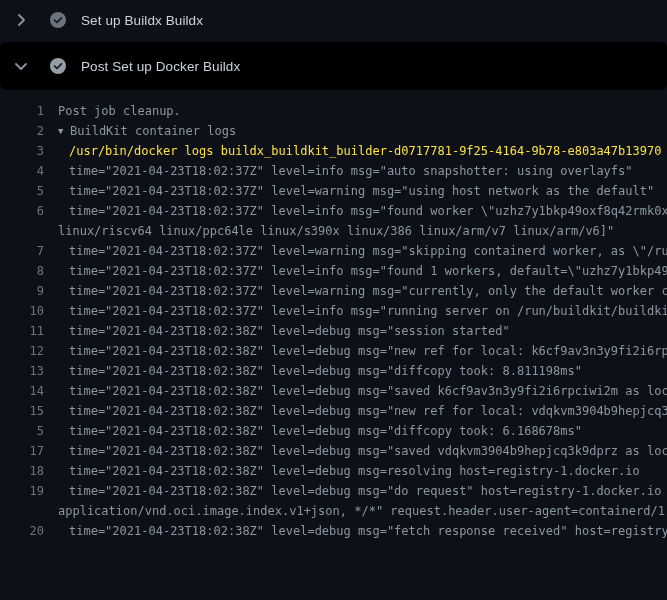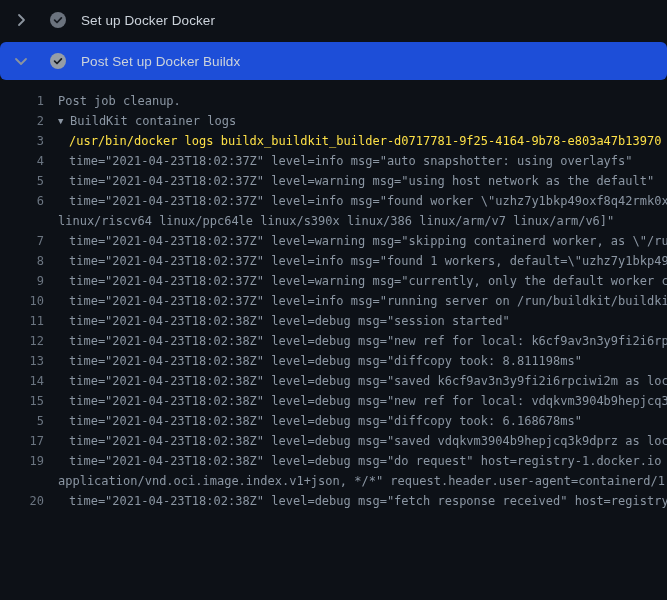--- a/index.html
+++ b/index.html
@@ -9,22 +9,22 @@
     font-family:"Liberation Sans", sans-serif;
     position:relative;
   }
   
   .steps{width:667px;}
   .step-row{
     height:40px;display:flex;align-items:center;
     padding-left:13px;box-sizing:border-box;cursor:pointer;
   }
   .step-row.expanded{
-    height:38px;margin-top:2px;
-    background:#1d4ed8;border-radius:6px;
+    height:48px;margin-top:2px;
+    background:#000000;border-radius:6px;
   }
   .chev{width:16px;height:16px;display:flex;align-items:center;justify-content:center;flex:none;}
   .chev svg{display:block;}
   .check-wrap{margin-left:21px;flex:none;width:16px;height:16px;}
   .step-label{
     margin-left:15px;
     font-size:13.5px;color:#ccd3db;letter-spacing:.1px;
   }
   
   .log{
@@ -54,21 +54,21 @@
     <div class="step-row">
       <span class="chev">
         <svg width="16" height="16" viewBox="0 0 16 16" fill="none">
           <path d="M6 3 L11 8 L6 13" stroke="#8b949e" stroke-width="1.8" stroke-linecap="round" stroke-linejoin="round"></path>
         </svg>
       </span>
       <span class="check-wrap"><svg width="16" height="16" viewBox="0 0 16 16">
           <circle cx="8" cy="8" r="8" fill="#6b737e"></circle>
           <path d="M4.6 8.2 L7 10.5 L11.4 5.8" stroke="#161b22" stroke-width="1.7" fill="none" stroke-linecap="round" stroke-linejoin="round"></path>
         </svg></span>
-      <span class="step-label">Set up Docker Docker</span>
+      <span class="step-label">Set up Buildx Buildx</span>
     </div>
     <div class="step-row expanded">
       <span class="chev">
         <svg width="16" height="16" viewBox="0 0 16 16" fill="none">
           <path d="M3 6 L8 11 L13 6" stroke="#8b949e" stroke-width="1.8" stroke-linecap="round" stroke-linejoin="round"></path>
         </svg>
       </span>
       <span class="check-wrap"><svg width="16" height="16" viewBox="0 0 16 16">
           <circle cx="8" cy="8" r="8" fill="#959da6"></circle>
           <path d="M4.6 8.2 L7 10.5 L11.4 5.8" stroke="#161b22" stroke-width="1.7" fill="none" stroke-linecap="round" stroke-linejoin="round"></path>
@@ -88,16 +88,17 @@
     <div class="log-row child"><span class="log-num">8</span><span class="log-text">time="2021-04-23T18:02:37Z" level=info msg="found 1 workers, default=\"uzhz7y1bkp49o</span></div>
     <div class="log-row child"><span class="log-num">9</span><span class="log-text">time="2021-04-23T18:02:37Z" level=warning msg="currently, only the default worker ca</span></div>
     <div class="log-row child"><span class="log-num">10</span><span class="log-text">time="2021-04-23T18:02:37Z" level=info msg="running server on /run/buildkit/buildkitd</span></div>
     <div class="log-row child"><span class="log-num">11</span><span class="log-text">time="2021-04-23T18:02:38Z" level=debug msg="session started"</span></div>
     <div class="log-row child"><span class="log-num">12</span><span class="log-text">time="2021-04-23T18:02:38Z" level=debug msg="new ref for local: k6cf9av3n3y9fi2i6rpc</span></div>
     <div class="log-row child"><span class="log-num">13</span><span class="log-text">time="2021-04-23T18:02:38Z" level=debug msg="diffcopy took: 8.811198ms"</span></div>
     <div class="log-row child"><span class="log-num">14</span><span class="log-text">time="2021-04-23T18:02:38Z" level=debug msg="saved k6cf9av3n3y9fi2i6rpciwi2m as loca</span></div>
     <div class="log-row child"><span class="log-num">15</span><span class="log-text">time="2021-04-23T18:02:38Z" level=debug msg="new ref for local: vdqkvm3904b9hepjcq3k</span></div>
     <div class="log-row child"><span class="log-num">5</span><span class="log-text">time="2021-04-23T18:02:38Z" level=debug msg="diffcopy took: 6.168678ms"</span></div>
     <div class="log-row child"><span class="log-num">17</span><span class="log-text">time="2021-04-23T18:02:38Z" level=debug msg="saved vdqkvm3904b9hepjcq3k9dprz as loca</span></div>
+    <div class="log-row child"><span class="log-num">18</span><span class="log-text">time="2021-04-23T18:02:38Z" level=debug msg=resolving host=registry-1.docker.io</span></div>
     <div class="log-row child"><span class="log-num">19</span><span class="log-text">time="2021-04-23T18:02:38Z" level=debug msg="do request" host=registry-1.docker.io r</span></div>
     <div class="log-row wrap"><span class="log-num"></span><span class="log-text">application/vnd.oci.image.index.v1+json, */*" request.header.user-agent=containerd/1.4</span></div>
     <div class="log-row child"><span class="log-num">20</span><span class="log-text">time="2021-04-23T18:02:38Z" level=debug msg="fetch response received" host=registry-</span></div>
   </div>
 
 </body></html>

